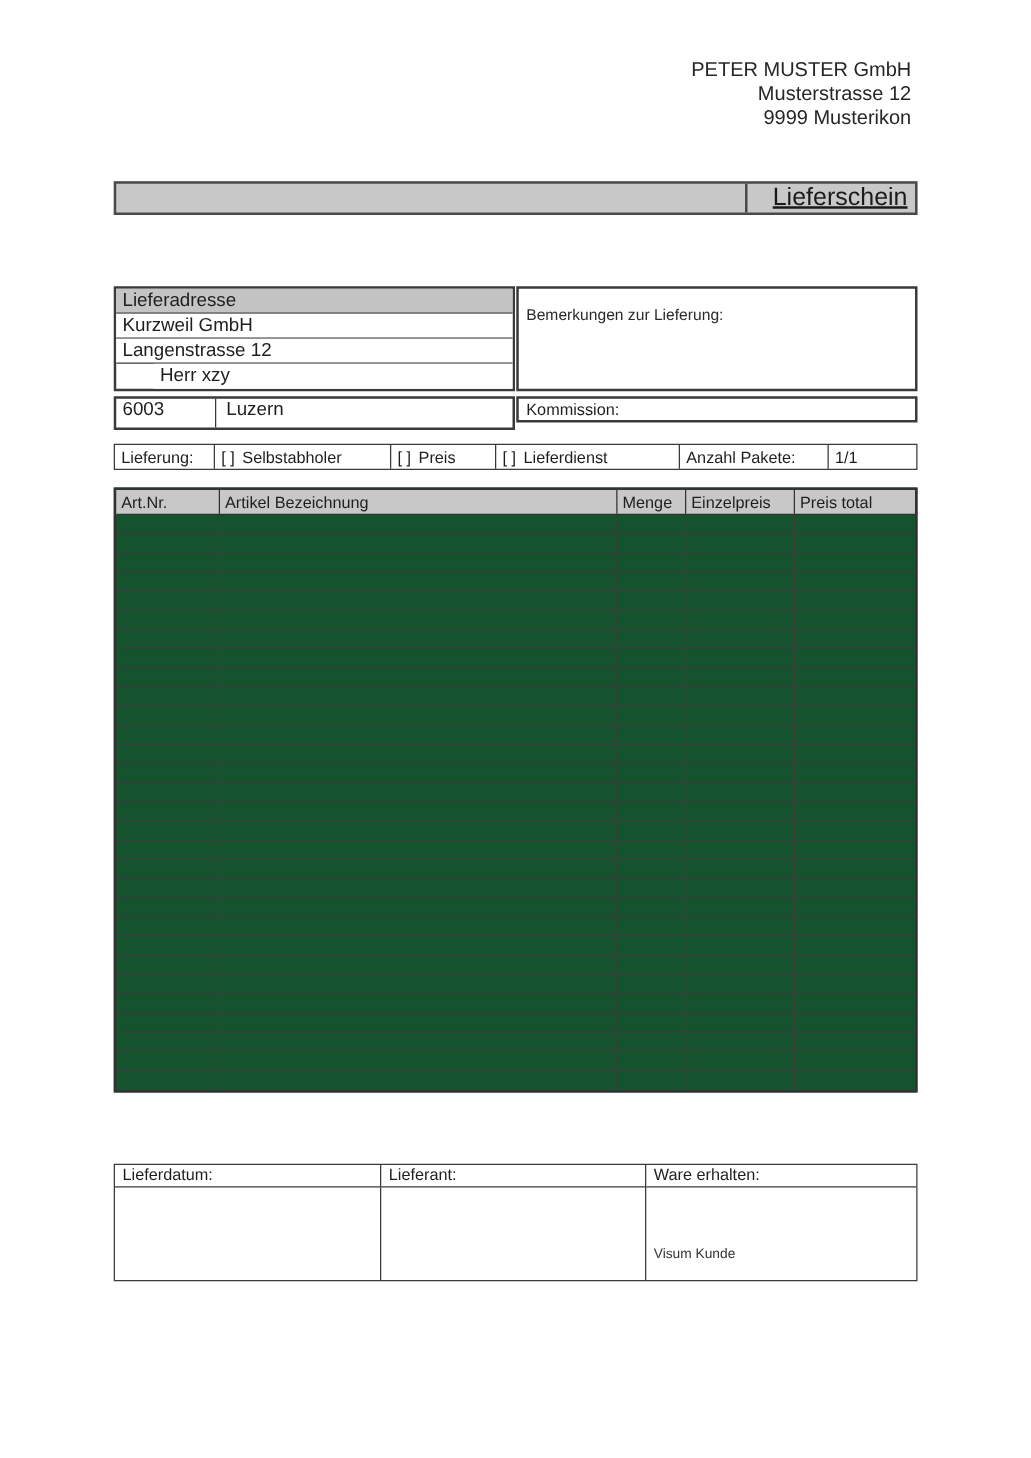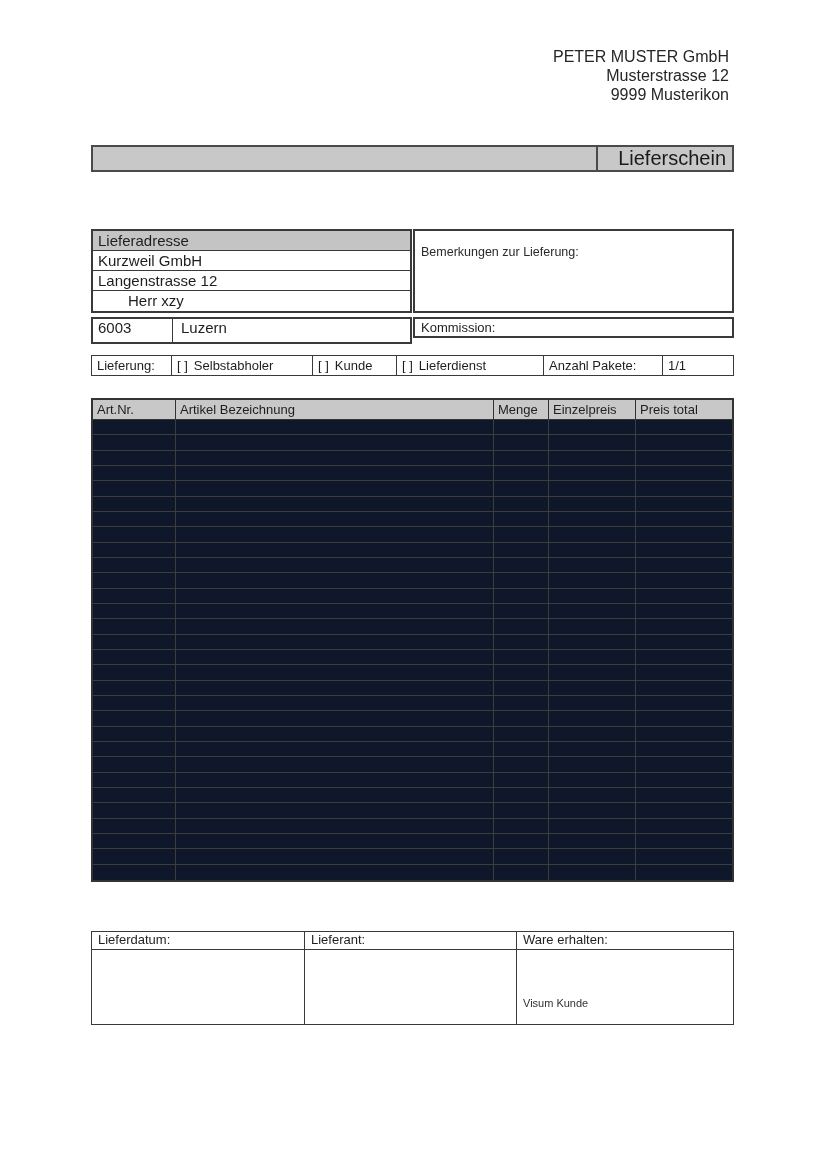--- a/index.html
+++ b/index.html
@@ -25,21 +25,21 @@
   .title-bar {
     left: 91px; top: 145px; width: 643px; height: 27px;
     background: #c8c8c8;
     border: 2px solid #4a4a4a;
   }
   .title-cell {
     position: absolute; right: 0; top: 0; bottom: 0; width: 136px;
     border-left: 2px solid #4a4a4a;
     display: flex; align-items: center; justify-content: flex-end;
     padding: 0 6px 0 4px;
-    font-size: 20px; color: #1a1a1a;
+    font-size: 20px; color: #1a1a1a; text-decoration: underline;
   }
 
   
   .addr-block {
     left: 91px; top: 229px; width: 321px;
     border: 2px solid #3a3a3a;
   }
   .addr-row {
     height: 20px; line-height: 19px;
     padding: 0 5px;
@@ -94,22 +94,21 @@
   .w-opt1  { width: 141px; }
   .w-opt2  { width: 84px; }
   .w-opt3  { width: 147px; }
   .w-pkg   { width: 119px; }
   .w-pkgv  { flex: 1; }
 
   
   .items-table {
     left: 91px; top: 390px; width: 643px;
     border: 2px solid #333333;
-    background: #0f172a;
-    margin-top: 8px;
+    background: #14532d;
   }
   .thead {
     display: grid;
     grid-template-columns: 83px 318px 55px 87px 1fr;
     background: #c8c8c8;
     border-bottom: 1px solid #333333;
     height: 20px;
   }
   .thead .hcell {
     font-size: 13px; line-height: 19px;
@@ -183,21 +182,21 @@
 </div>
 
 <div class="abs ship-row">
   <div class="ship-cell w-label">Lieferung:</div>
   <div class="ship-cell w-opt1">
     <span>[ ]</span>
     <span>Selbstabholer</span>
   </div>
   <div class="ship-cell w-opt2">
     <span>[ ]</span>
-    <span>Kunde</span>
+    <span>Preis</span>
   </div>
   <div class="ship-cell w-opt3">
     <span>[ ]</span>
     <span>Lieferdienst</span>
   </div>
   <div class="ship-cell w-pkg">Anzahl Pakete:</div>
   <div class="ship-cell w-pkgv">1/1</div>
 </div>
 
 <div class="abs items-table">

